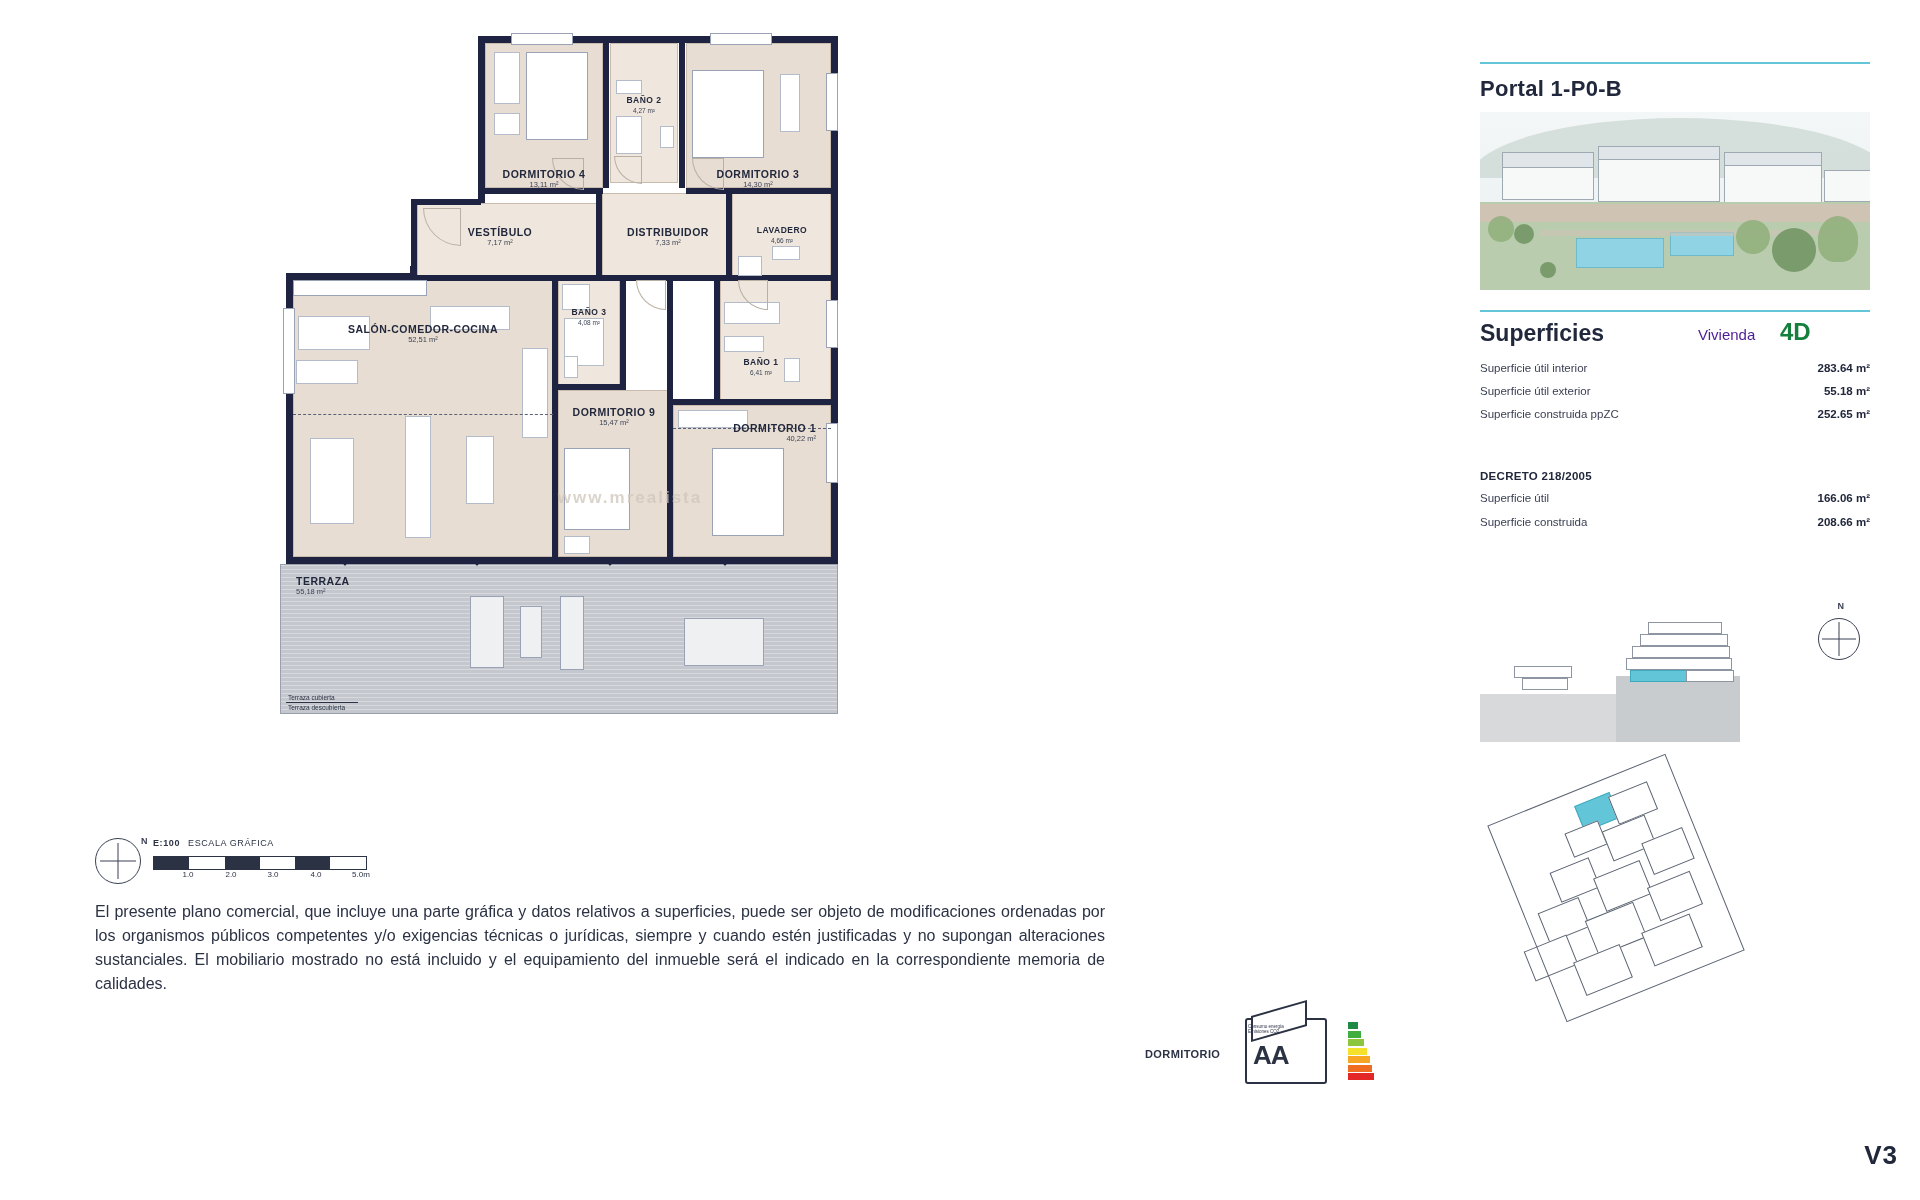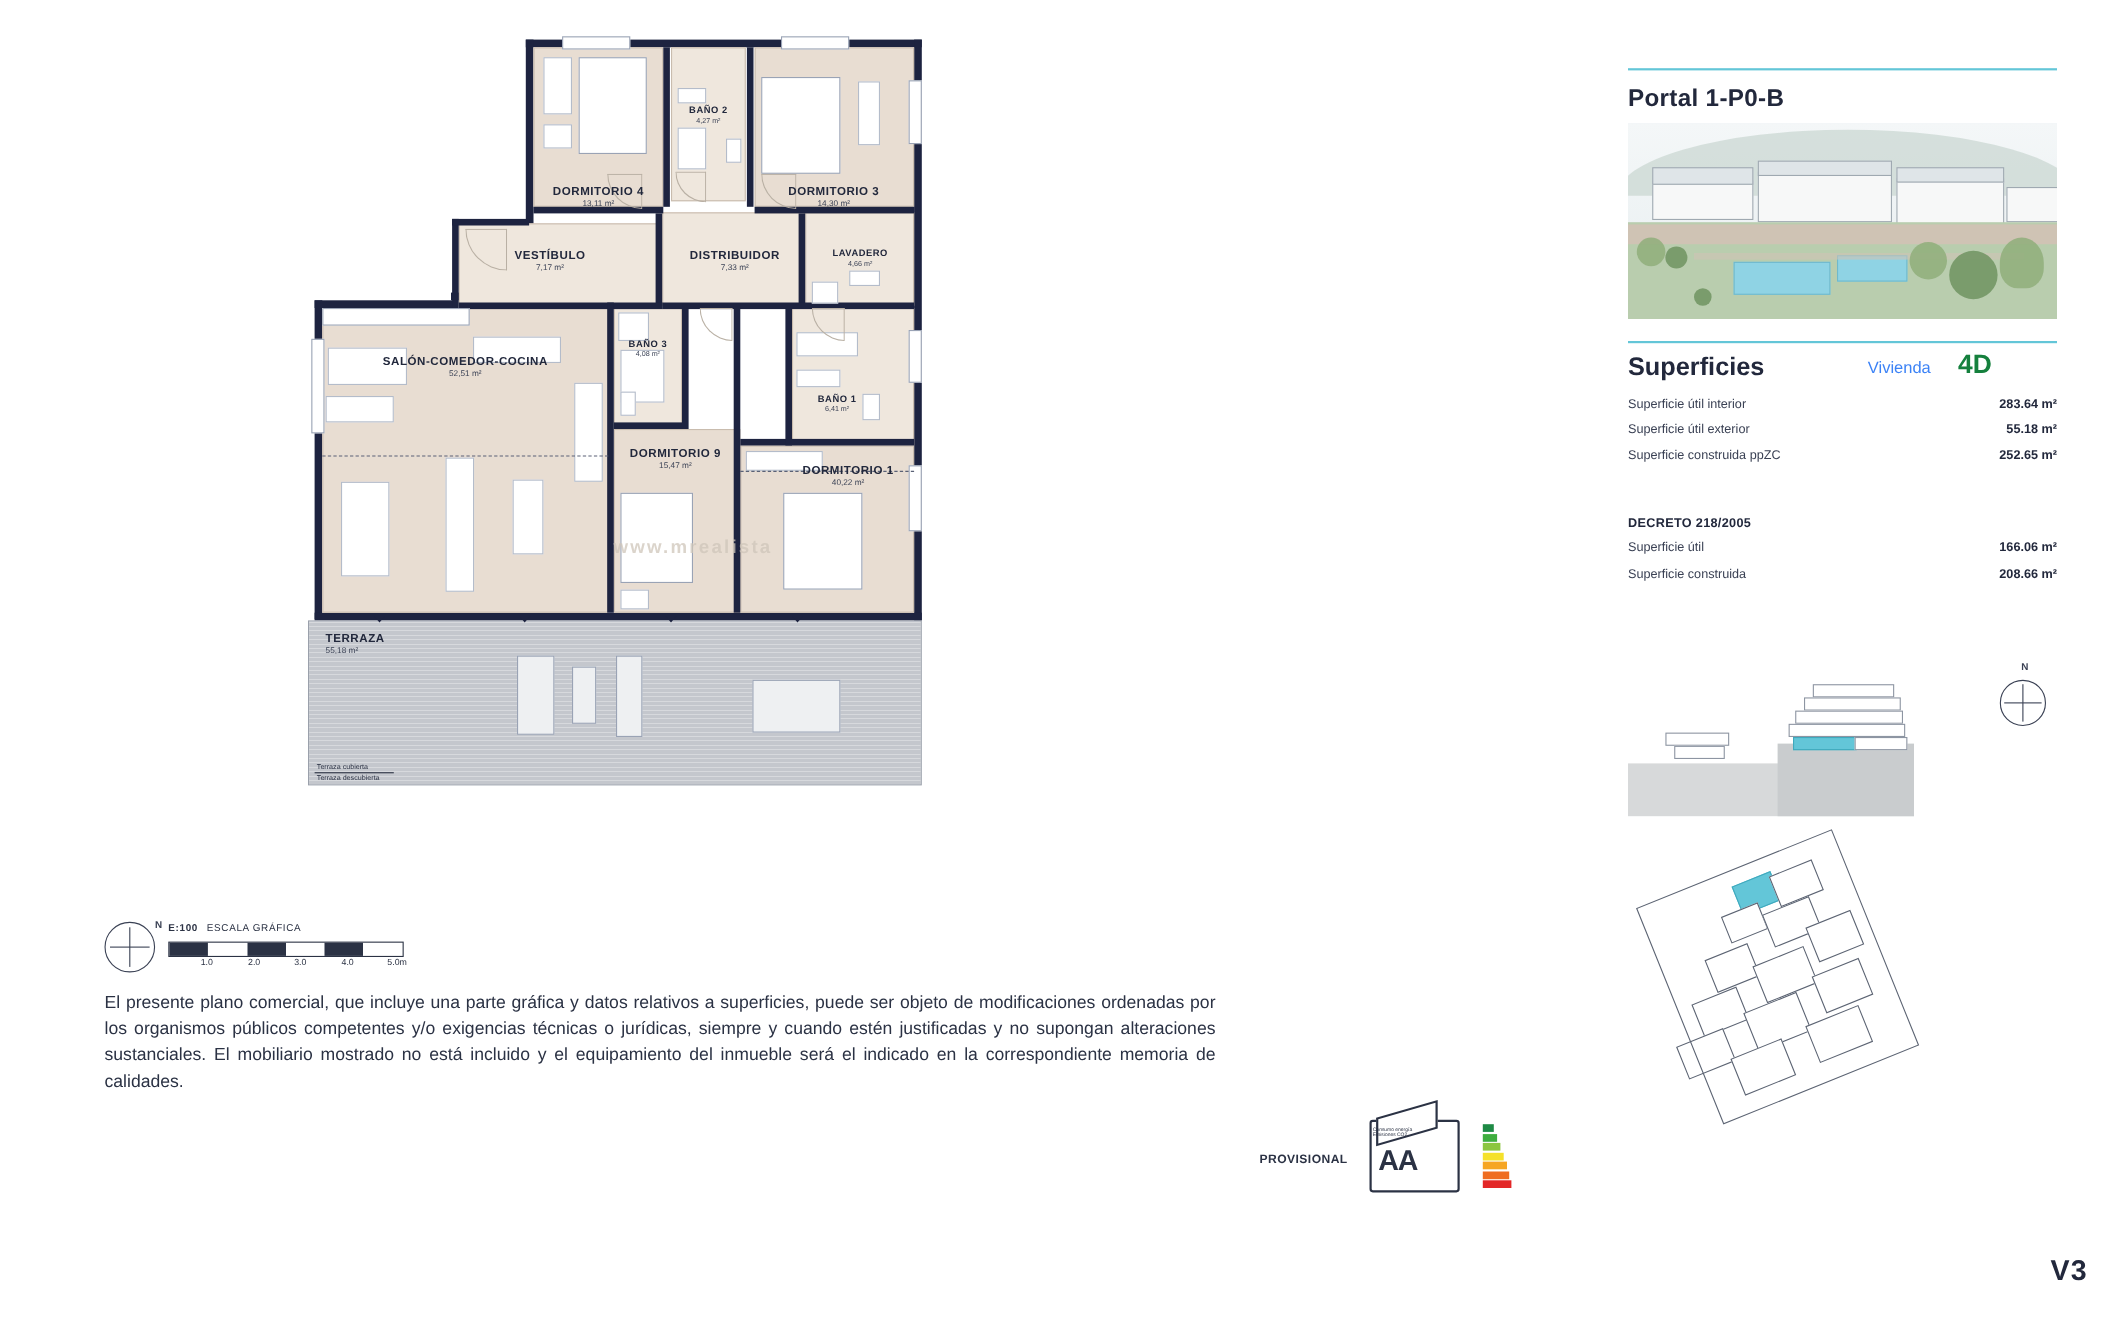--- a/index.html
+++ b/index.html
@@ -88,21 +88,21 @@
   .render .bldg{position:absolute;background:#f7f8f8;border:1px solid #9fa9b1;}
   .render .bldg.d{background:#dfe5e8;}
   .render .pool{position:absolute;background:#8fd3e4;border:1px solid #6fb9cc;}
   .render .deck{position:absolute;background:#cfc3b4;}
   .render .tree{position:absolute;background:#8fae7a;border-radius:50%;opacity:.85;}
   .render .tree.d{background:#6f9360;}
   .render .lawn{position:absolute;background:#b9cdae;}
 
   .rule-mid{position:absolute;left:20px;top:310px;width:390px;height:2px;background:#63c6d8;}
   .superficies{position:absolute;left:20px;top:320px;font-size:23px;font-weight:700;color:#22283c;}
-  .vivienda{position:absolute;left:238px;top:326px;font-size:15px;color:#3b82f6;}
+  .vivienda{position:absolute;left:238px;top:326px;font-size:15px;color:#4c1d95;}
   .viv-code{position:absolute;left:320px;top:318px;font-size:24px;font-weight:700;color:#15803d;}
 
   .srow{position:absolute;left:20px;width:390px;font-size:11.5px;color:#3a4154;}
   .srow .k{position:absolute;left:0;top:0;}
   .srow .v{position:absolute;right:0;top:0;font-weight:700;color:#22283c;}
   .decreto{position:absolute;left:20px;top:470px;font-size:11.5px;font-weight:700;letter-spacing:.3px;color:#22283c;}
 
   .sitemap{position:absolute;left:20px;top:600px;width:390px;height:160px;}
   .sitemap .ground{position:absolute;left:0;bottom:10px;width:320px;height:58px;background:#d7d9da;}
   .sitemap .slab{position:absolute;background:#ffffff;border:1px solid #8d95a2;}
@@ -264,21 +264,21 @@
       <span class="area">4,08 m²</span>
     </div>
     <div class="lbl small" style="left:444px;top:340px;width:74px;">
       <span>BAÑO 1</span>
       <span class="area">6,41 m²</span>
     </div>
     <div class="lbl" style="left:276px;top:388px;width:116px;">
       <span>DORMITORIO 9</span>
       <span class="area">15,47 m²</span>
     </div>
-    <div class="lbl" style="left:417px;top:404px;width:148px;">
+    <div class="lbl" style="left:388px;top:404px;width:148px;text-align:right;">
       <span>DORMITORIO 1</span>
       <span class="area">40,22 m²</span>
     </div>
     <div class="lbl" style="left:16px;top:557px;width:100px;text-align:left;">
       <span>TERRAZA</span>
       <span class="area" style="text-align:left;">55,18 m²</span>
     </div>
 
     <div class="watermark">www.mrealista</div>
   </div>
@@ -296,21 +296,21 @@
     </div>
     <div class="ruler-ticks">
       <span style="left:35px;">1.0</span>
       <span style="left:78px;">2.0</span>
       <span style="left:120px;">3.0</span>
       <span style="left:163px;">4.0</span>
       <span style="left:208px;">5.0m</span>
     </div>
   </div>
 
-  <div class="provisional">PROVISIONAL</div>
+  <div class="provisional">DORMITORIO</div>
   <div class="energy">
     <div class="house"></div>
     <div class="roof"></div>
     <div class="vtxt">
       <span>Consumo energía</span><br>
       <span>Emisiones CO2</span>
     </div>
     <div class="aa">AA</div>
     <div class="bars">
       <i style="background:#1e8a45;width:10px;"></i>

